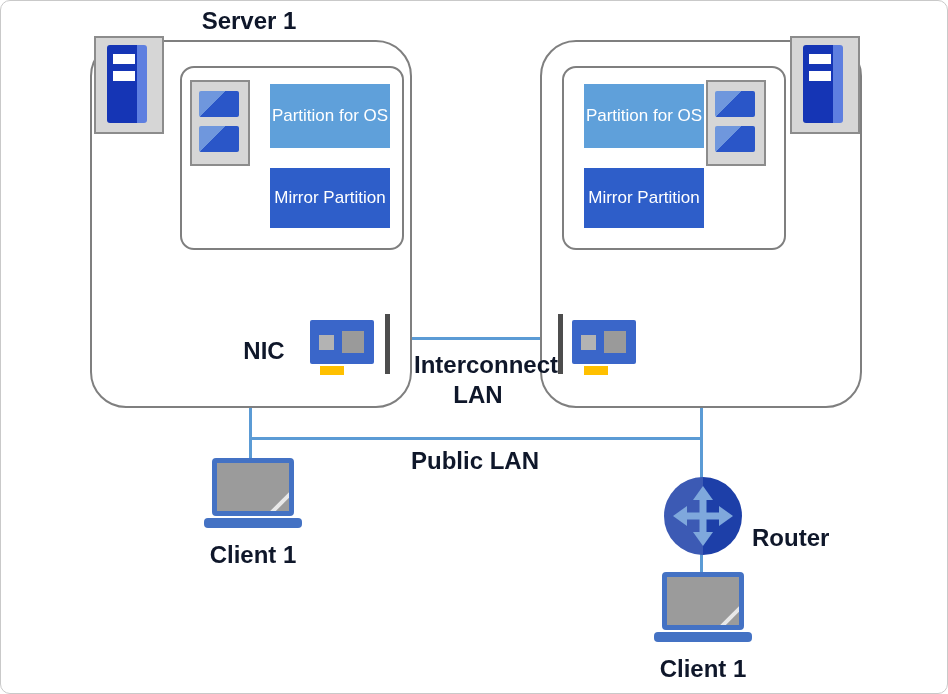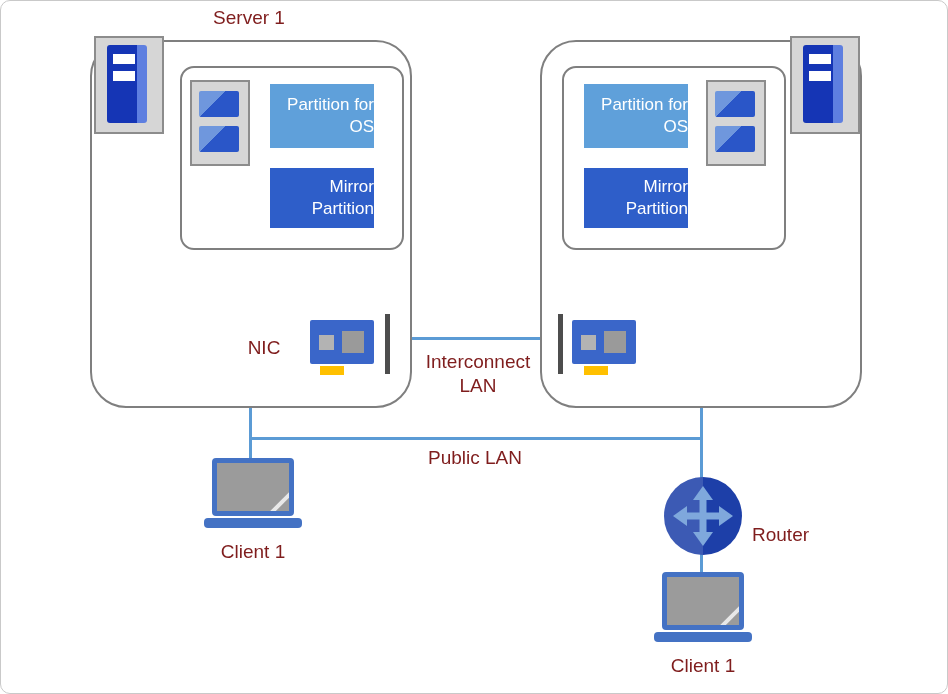--- a/index.html
+++ b/index.html
@@ -14,24 +14,25 @@
   }
   .frame {
     position: absolute;
     inset: 0;
     border: 1px solid #c9c9c9;
     border-radius: 10px;
     pointer-events: none;
   }
   .label {
     position: absolute;
-    font-size: 19px;
+    font-size: 24px;
     line-height: 1.25;
-    color: #7f1d1d;
+    color: #0f172a;
     white-space: pre-line;
+    font-weight: bold;
   }
   .center { text-align: center; }
   .right { text-align: center; }
 
   
   .server-box {
     position: absolute;
     width: 318px; height: 364px;
     border: 2.5px solid #7f7f7f;
     border-radius: 36px;
@@ -41,23 +42,23 @@
     position: absolute;
     width: 220px; height: 180px;
     border: 2px solid #7f7f7f;
     border-radius: 14px;
     background: #ffffff;
   }
 
   
   .partition {
     position: absolute;
-    width: 104px;
+    width: 120px;
     display: flex; align-items: center; justify-content: center;
-    text-align: right;
+    text-align: center;
     color: #ffffff;
     font-size: 17px;
     line-height: 1.3;
   }
   .partition.os { background: #5FA0DA; height: 64px; }
   .partition.mirror { background: #2E5EC9; height: 60px; }
 
   
   .tower {
     position: absolute;

